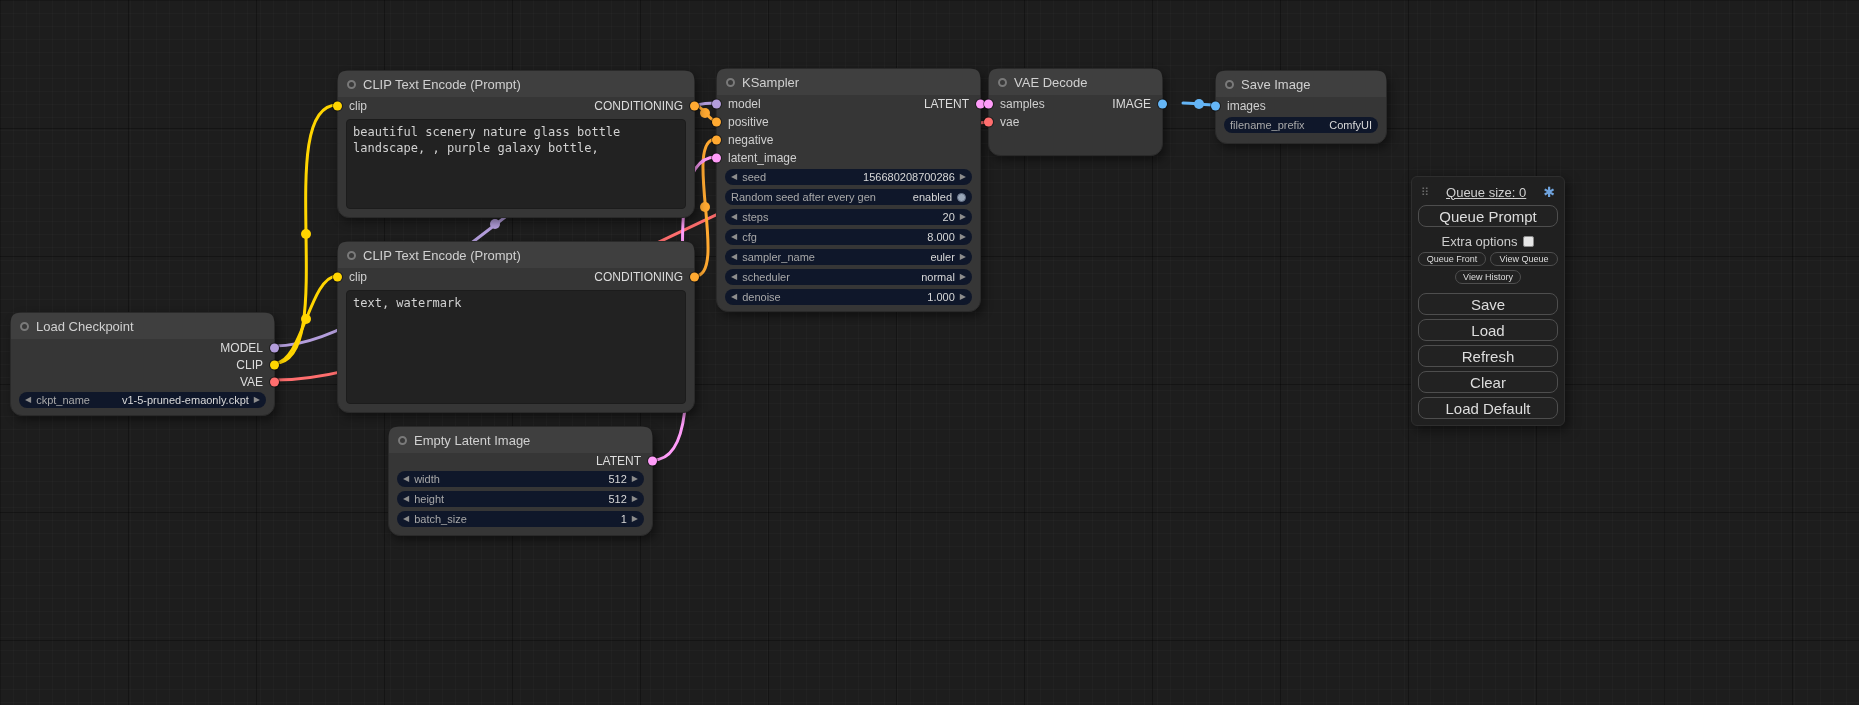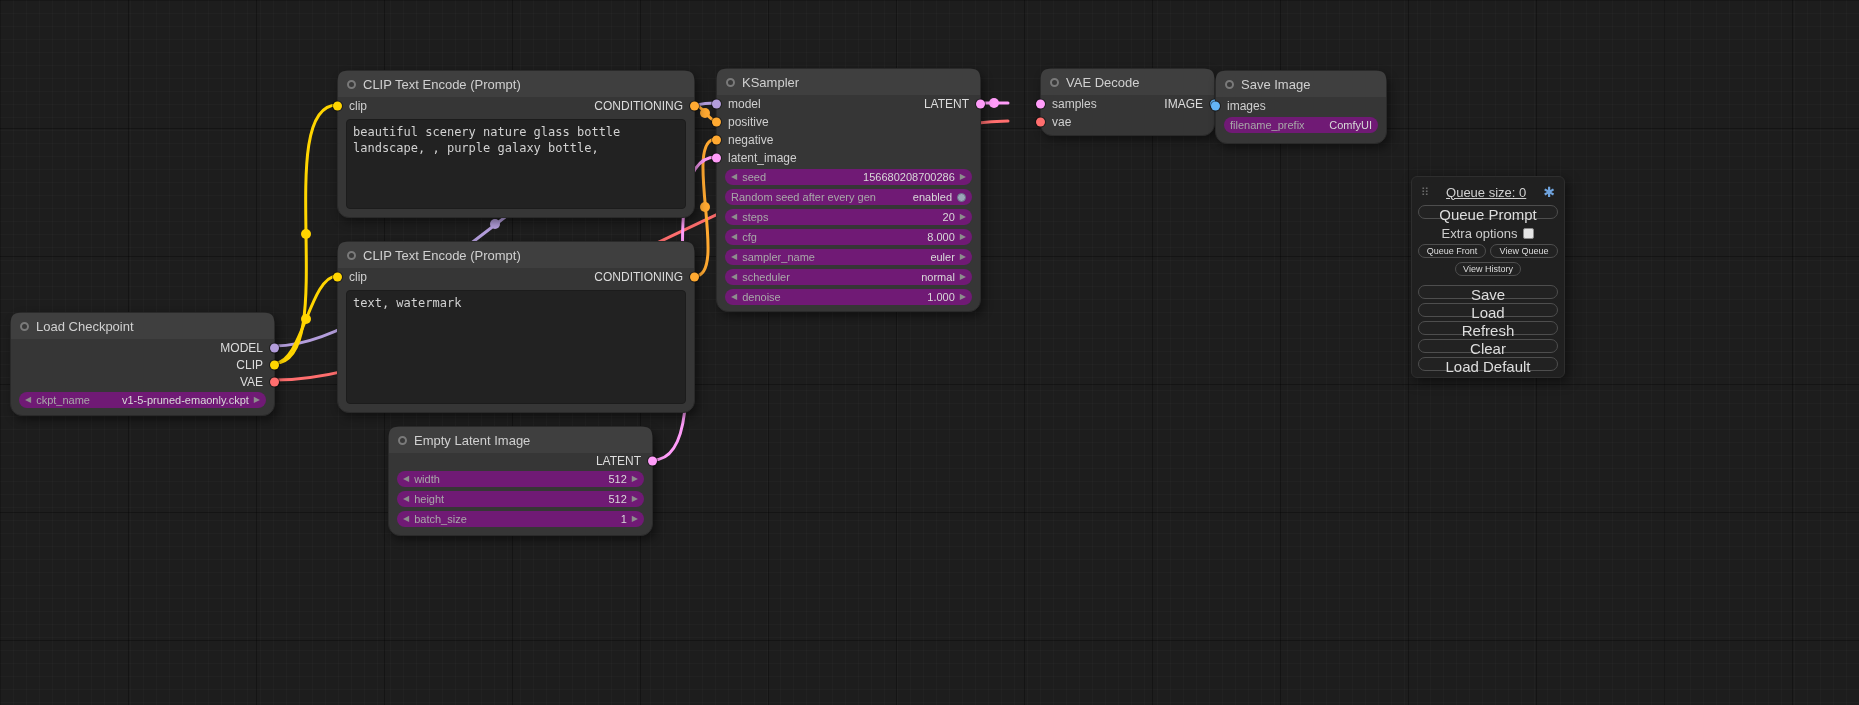--- a/index.html
+++ b/index.html
@@ -18,33 +18,33 @@
   .node-title{flex:0 0 26px;display:flex;align-items:center;gap:7px;padding:0 9px;background:#3f3f3f;border-radius:7px 7px 0 0;color:#d0d0d0;font-size:13px;}
   .collapse-dot{width:9px;height:9px;border:2px solid #7a7a7a;border-radius:50%;background:#393939;flex:0 0 auto;}
   .slot{position:relative;display:flex;align-items:center;height:18px;padding:0 11px;color:#cfcfcf;font-size:12px;}
   .slot.h17{height:17px;}
   .slot.out-only{justify-content:flex-end;}
   .slot.inout{justify-content:space-between;}
   .slot-label.out{color:#dcdcdc;}
   .dot{position:absolute;top:50%;transform:translateY(-50%);width:9px;height:9px;border-radius:50%;background:var(--c,#888);box-shadow:0 0 0 1px rgba(0,0,0,.45);}
   .dot.in{left:-5px;}
   .dot.out{right:-5px;}
-  .widget{flex:0 0 16px;display:flex;align-items:center;gap:5px;height:16px;margin:2px 8px;padding:0 6px;background:#701a75;border-radius:8px;font-size:11px;color:#b5b5b5;}
+  .widget{flex:0 0 16px;display:flex;align-items:center;gap:5px;height:16px;margin:2px 8px;padding:0 6px;background:#0f172a;border-radius:8px;font-size:11px;color:#b5b5b5;}
   .widget .arrow{color:#8d8d8d;font-size:8px;line-height:1;}
   .widget .w-name{color:#a8a8a8;white-space:nowrap;}
   .widget .w-value{margin-left:auto;color:#d8d8d8;white-space:nowrap;}
   .toggle-dot{flex:0 0 auto;width:9px;height:9px;border-radius:50%;background:#9aa7b8;border:1px solid #69758a;}
   .textarea{flex:1;margin:4px 8px 8px;padding:4px 6px;background:#222;border:1px solid #1c1c1c;border-radius:4px;font-family:"DejaVu Sans Mono","Liberation Mono",monospace;font-size:12px;line-height:1.35;color:#d2d2d2;overflow:hidden;white-space:pre-wrap;}
   .menu{position:absolute;left:1411px;top:176px;width:154px;padding:6px;background:#202020;border:1px solid #2e2e2e;border-radius:6px;box-shadow:3px 4px 12px rgba(0,0,0,.5);color:#cccccc;}
   .menu-header{display:flex;align-items:center;justify-content:space-between;padding:0 3px;height:18px;}
   .drag-handle{color:#6b6b6b;font-size:11px;cursor:move;}
   .queue-size{font-size:13px;color:#cfcfcf;text-decoration:underline;}
   .gear{color:#6fa3dd;font-size:14px;cursor:pointer;}
   .btn{display:block;background:#222;border:1px solid #4e4e4e;border-radius:8px;color:#dddddd;font-family:inherit;cursor:pointer;}
-  .btn.big{width:100%;height:14px;font-size:15px;margin-top:4px;}
+  .btn.big{width:100%;height:22px;font-size:15px;margin-top:4px;}
   .btn.small{height:14px;font-size:9px;padding:0 7px;border-radius:7px;}
   .extra-row{display:flex;align-items:center;justify-content:center;gap:6px;margin-top:7px;font-size:13px;height:14px;}
   .checkbox{width:11px;height:11px;background:#e6e6e6;border:1px solid #8a8a8a;border-radius:2px;}
   .small-row{display:flex;gap:4px;margin-top:4px;}
   .small-row .btn{flex:1;}
   .small-row.center{justify-content:center;}
   .small-row.center .btn{flex:0 0 auto;}
   .big-stack{margin-top:9px;}
 </style>
 </head>
@@ -222,21 +222,21 @@
       <span class="arrow">▶</span>
     </div>
     <div class="widget">
       <span class="arrow">◀</span>
       <span class="w-name">denoise</span>
       <span class="w-value">1.000</span>
       <span class="arrow">▶</span>
     </div>
   </div>
 
-  <div class="node" style="left:1040px;top:68px;width:175px;height:68px">
+  <div class="node" style="left:988px;top:68px;width:175px;height:88px">
     <div class="node-title">
       <span class="collapse-dot"></span>
       <span>VAE Decode</span>
     </div>
     <div class="slot inout">
       <span class="slot-label">samples</span>
       <span class="slot-label out">IMAGE</span>
       <span class="dot in" style="--c: #FF9CF9;"></span>
       <span class="dot out" style="--c: #64B5F6;"></span>
     </div>

